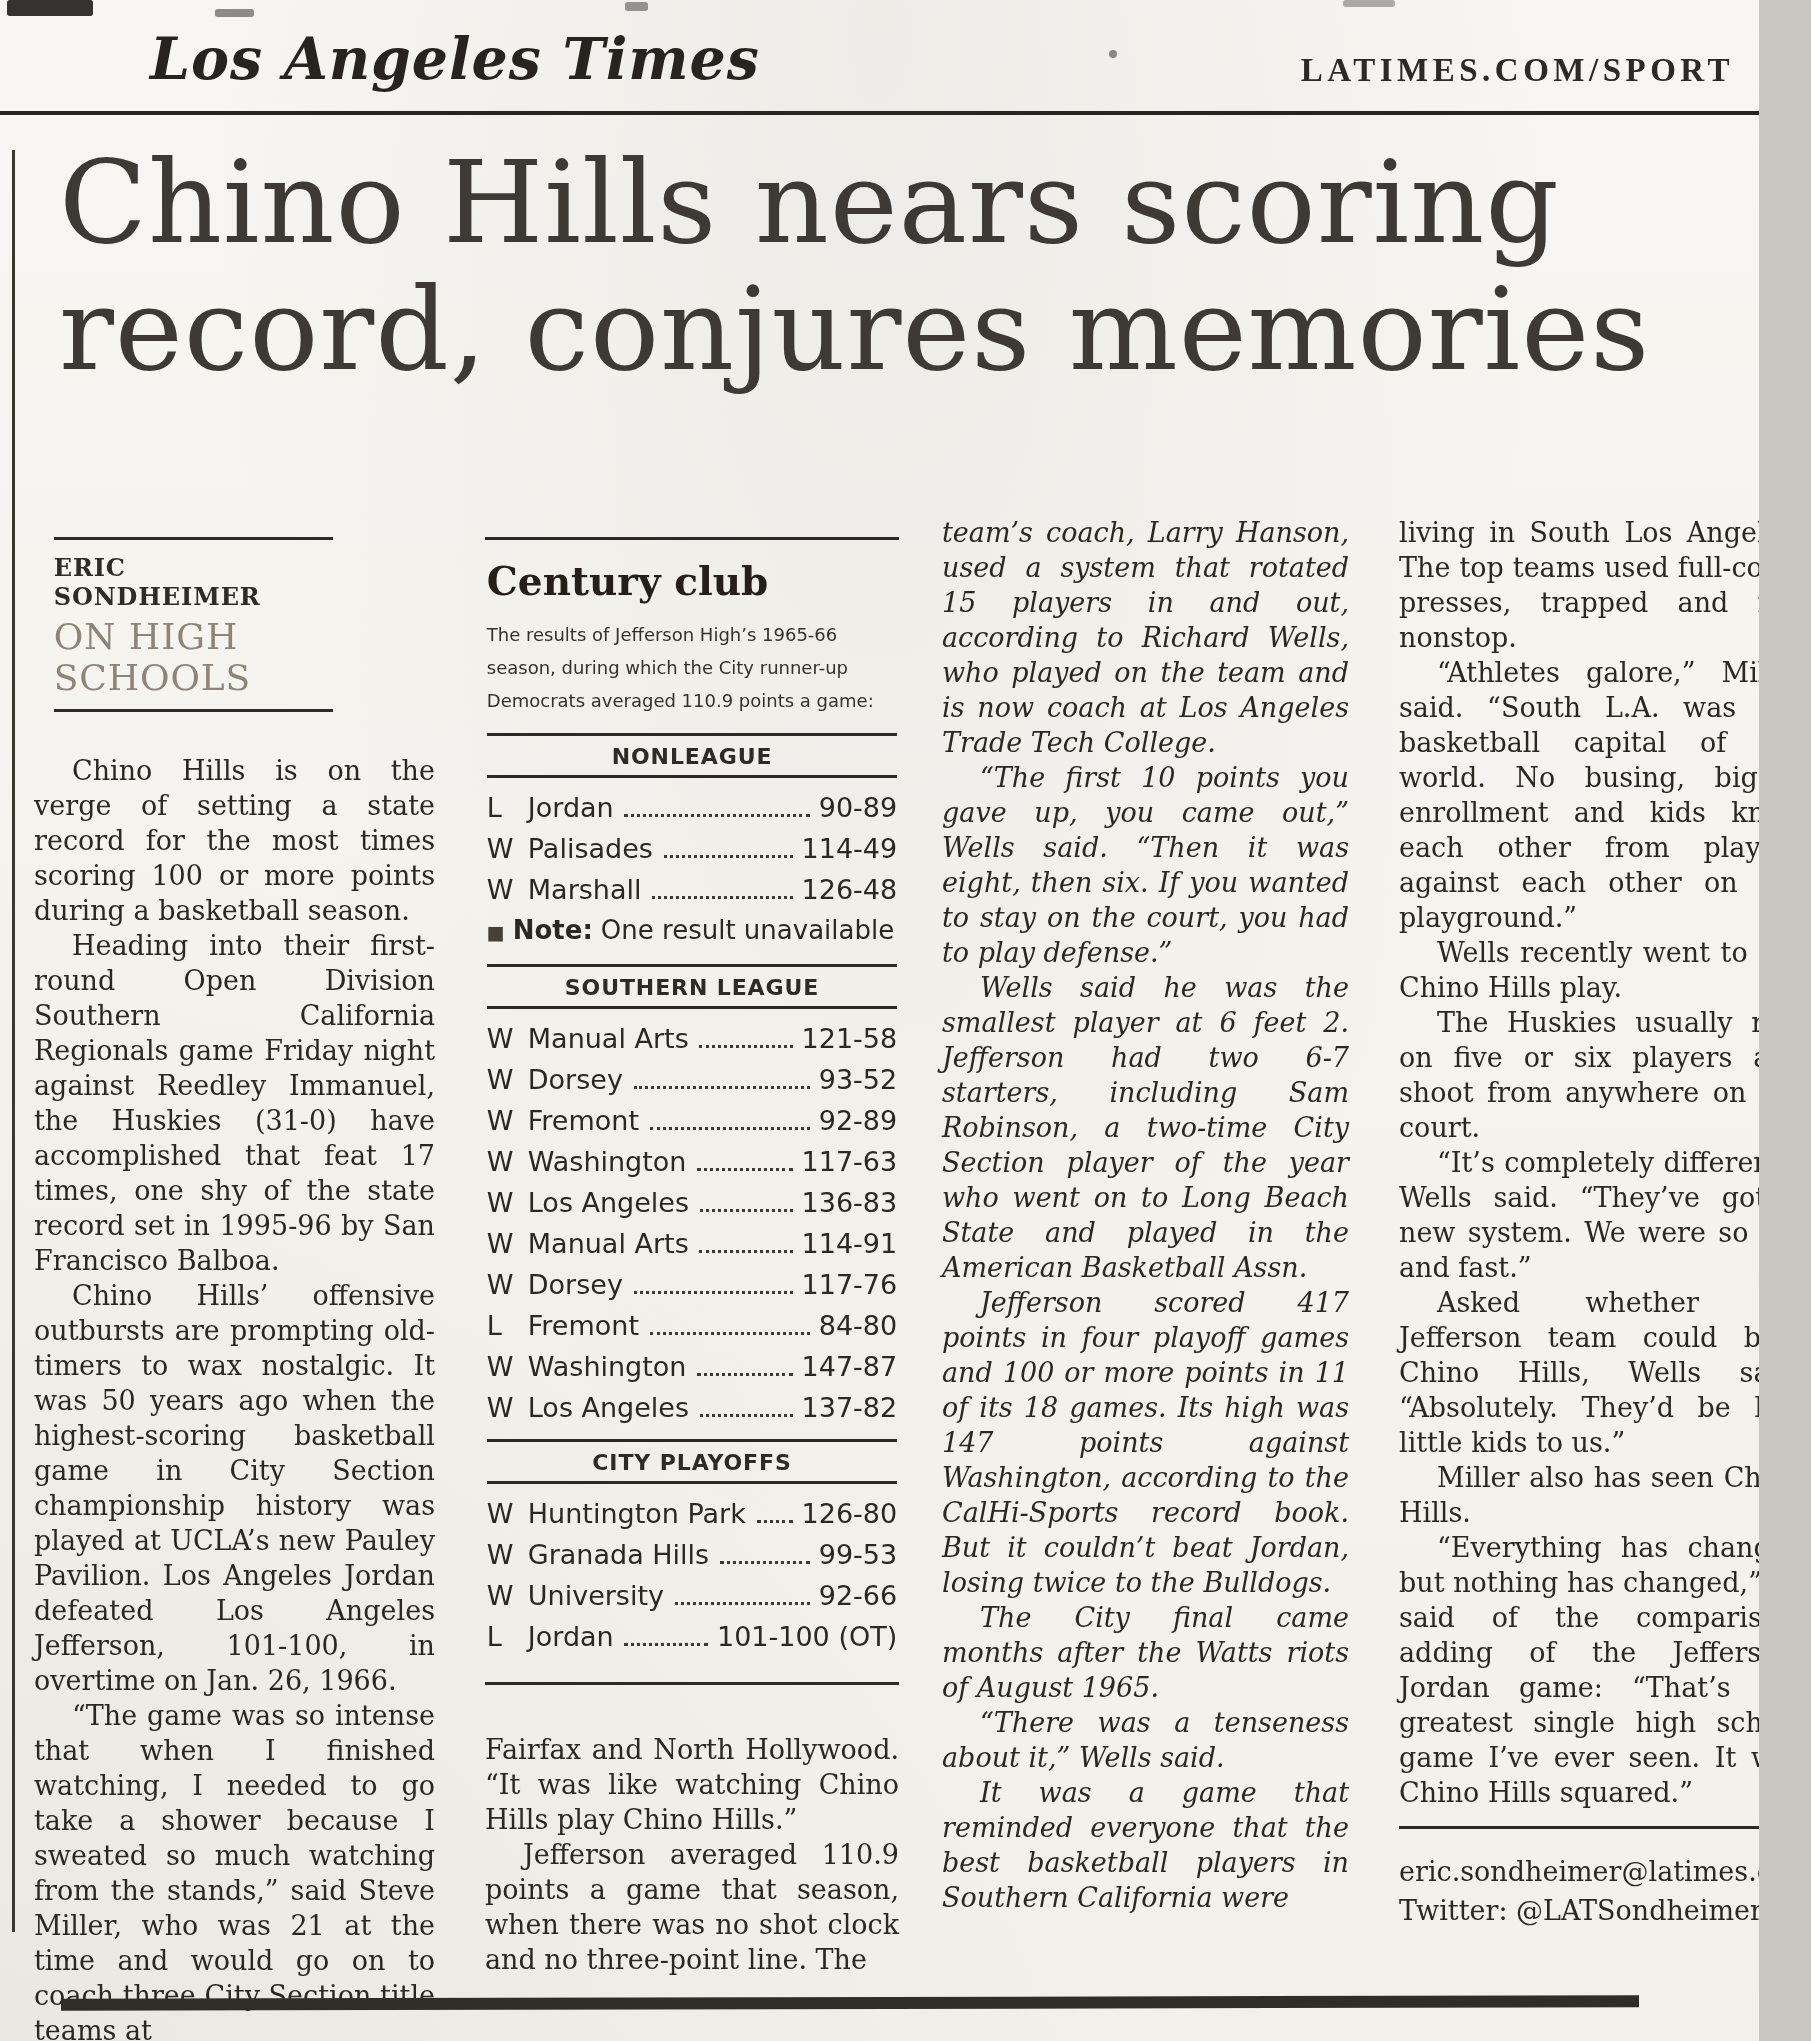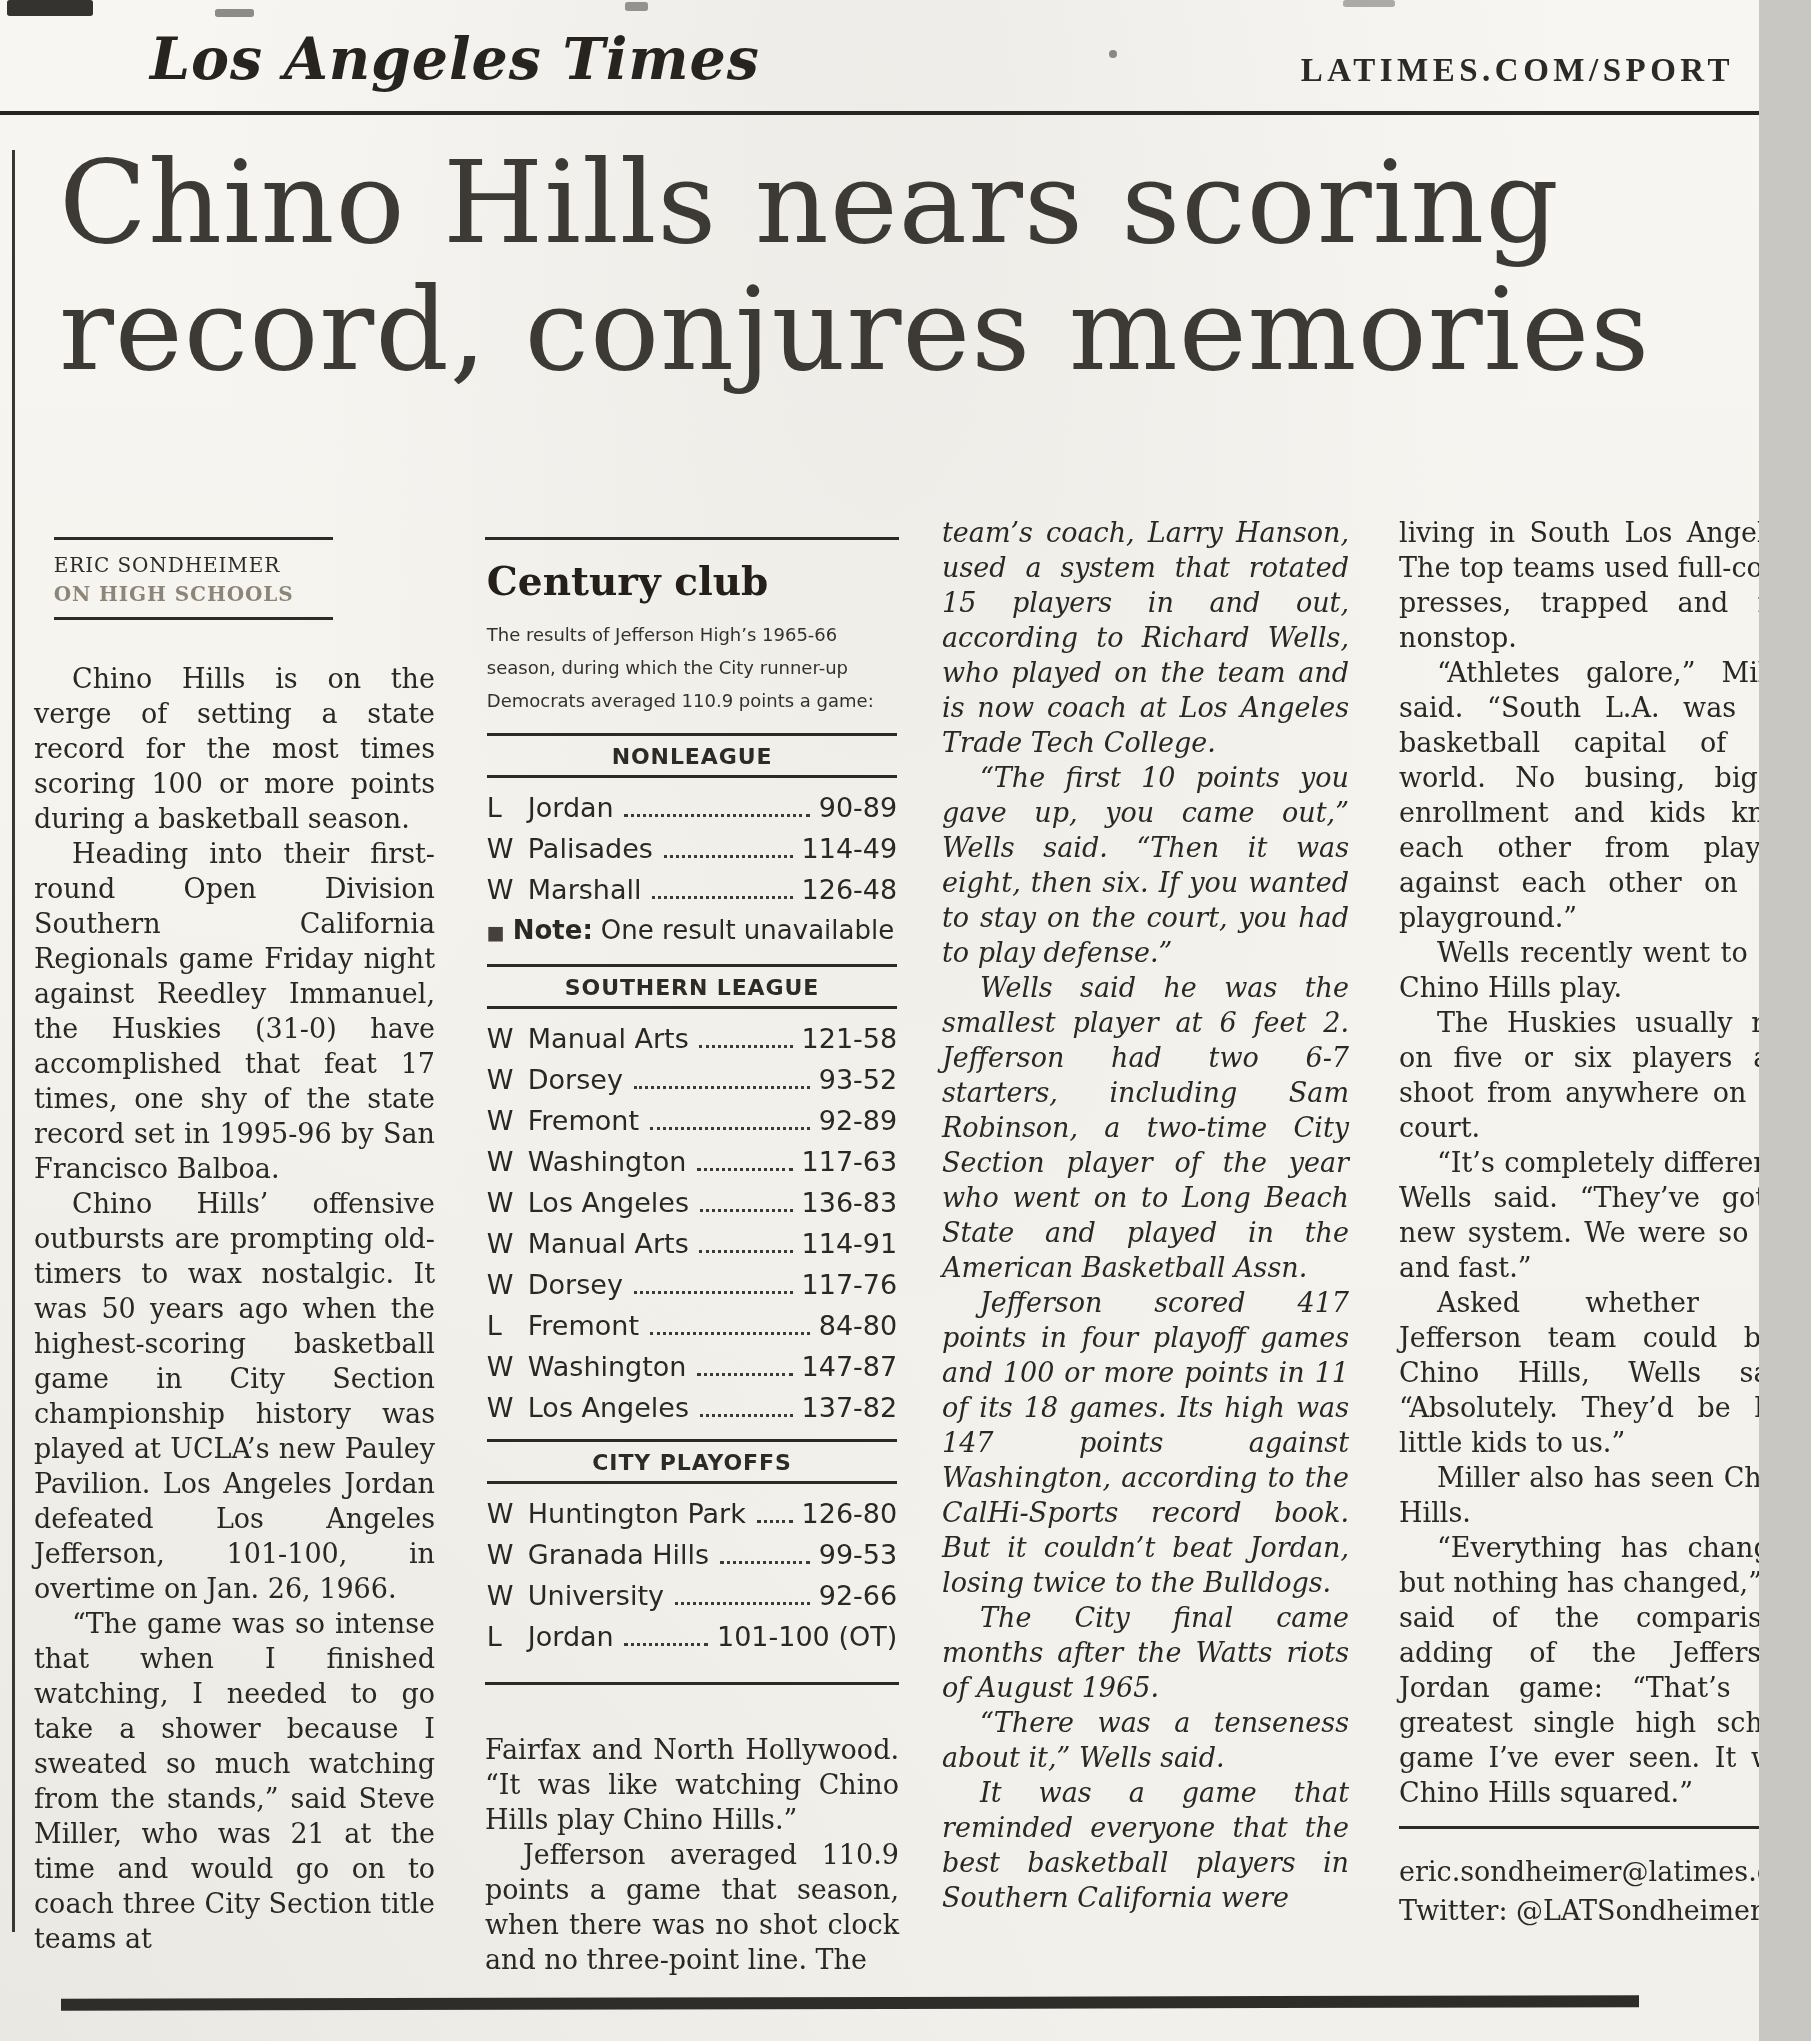--- a/index.html
+++ b/index.html
@@ -42,22 +42,22 @@
   .col4 { left:1399px; top:515px; width:405px; }
 
   .para { margin:0; font-size:27px; line-height:35px; text-align:justify; color:#2b2721; }
   .para.indent { text-indent:38px; }
 
   
   .byline-block {
     width:279px; margin-left:19.7px; padding:13.4px 0 11.6px;
     border-top:3.6px solid #2e2c28; border-bottom:3.6px solid #2e2c28;
   }
-  .byline-author { font-weight:normal; font-size:20px; letter-spacing:0.9px; color:#2f2b26; }
-  .byline-beat   { font-weight:bold; font-size:20px; letter-spacing:0.9px; color:#8d8577; margin-top:4.5px; }
+  .byline-author { font-weight:bold; font-size:24px; letter-spacing:0.9px; color:#2f2b26; }
+  .byline-beat   { font-weight:normal; font-size:36px; letter-spacing:0.9px; color:#8d8577; margin-top:4.5px; }
   .col1 .paras { margin-top:41px; }
 
   
   .century-box {
     border-top:3.6px solid #2c2a26; border-bottom:3.6px solid #2c2a26;
     padding:10.7px 1.8px 25px 1.8px;
   }
   .cc-title { font-weight:bold; font-size:39px; color:#242019; margin:7.2px 0 14.3px; font-family:"DejaVu Serif",serif; }
   .cc-intro { font-family:"DejaVu Sans", sans-serif; font-size:18px; line-height:33px; color:#34312b; margin:0 0 16px; }
   .cc-header {

